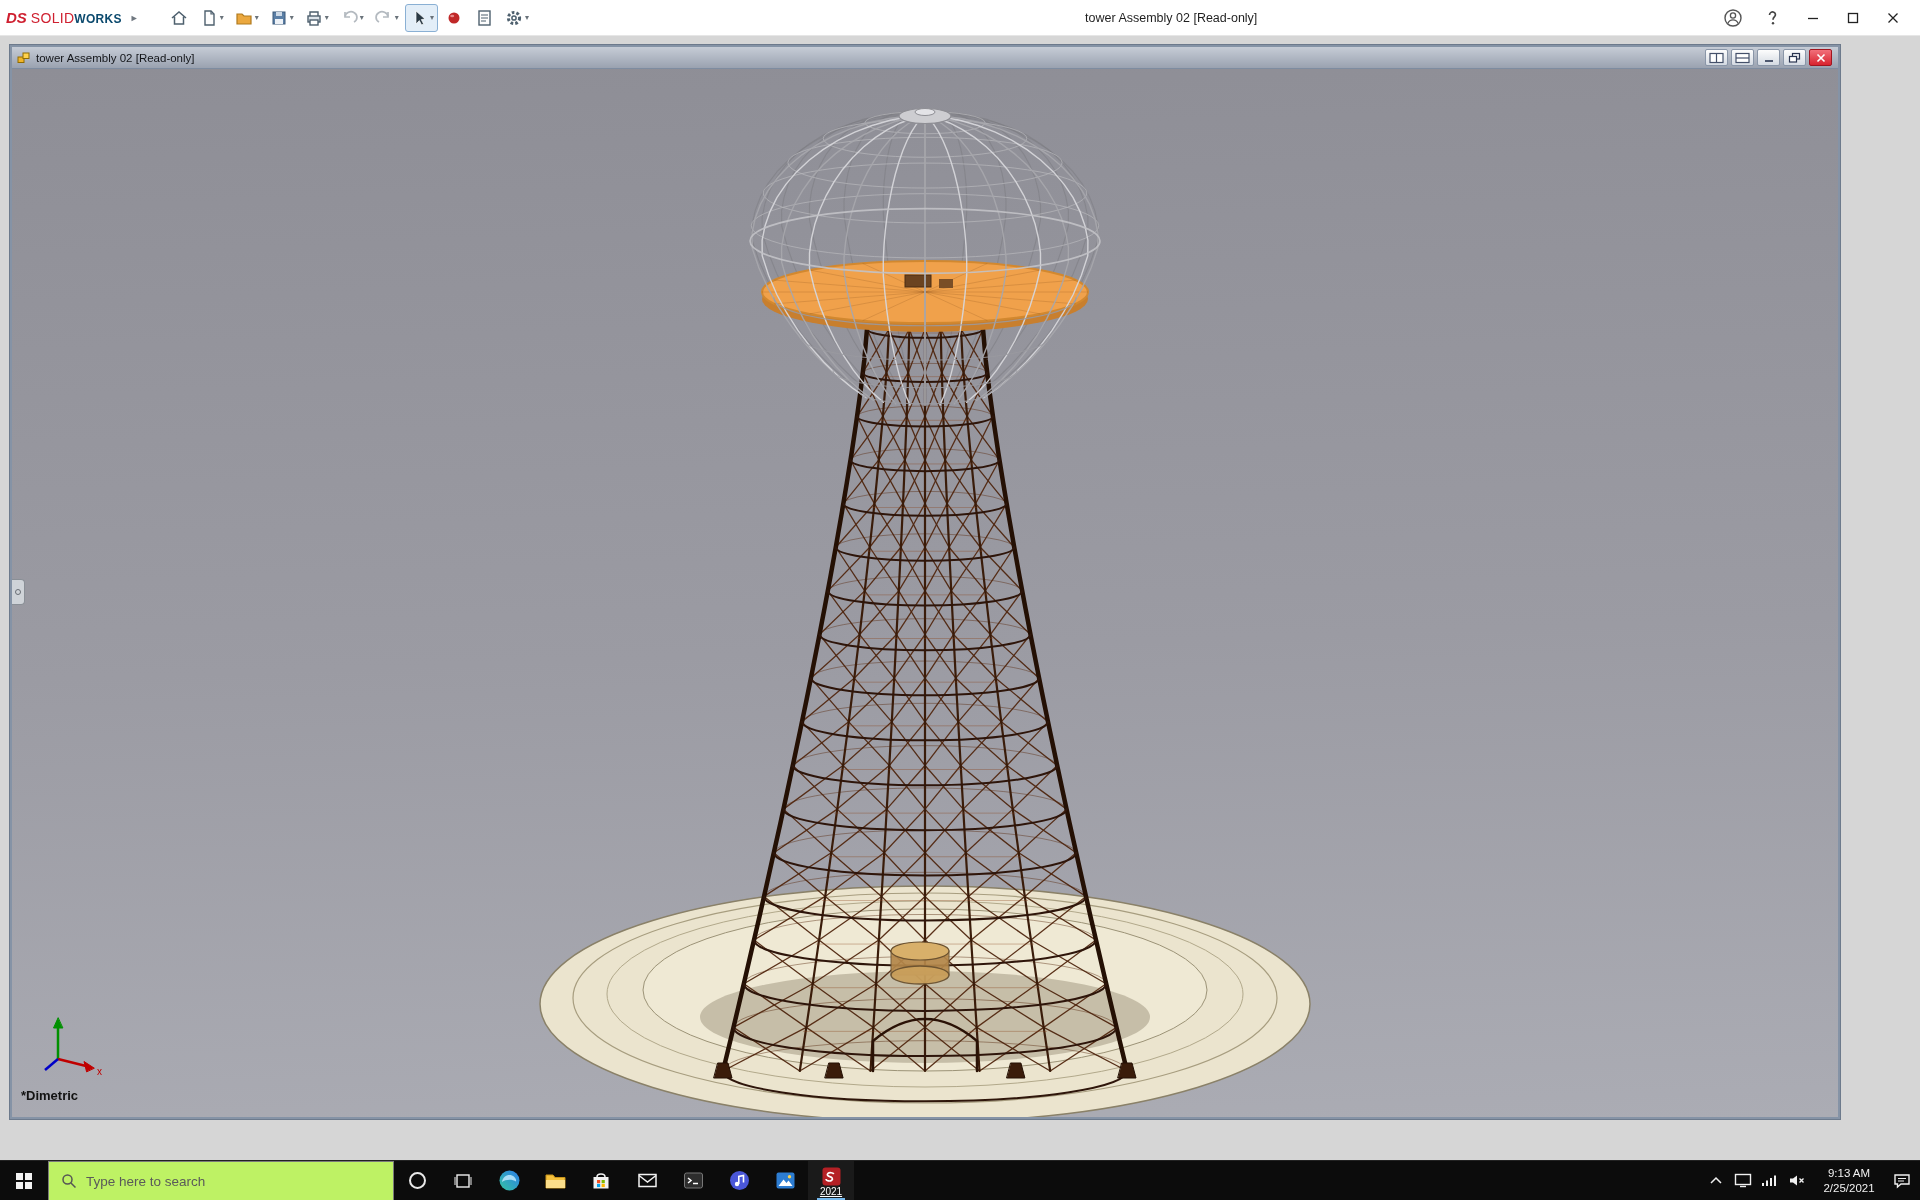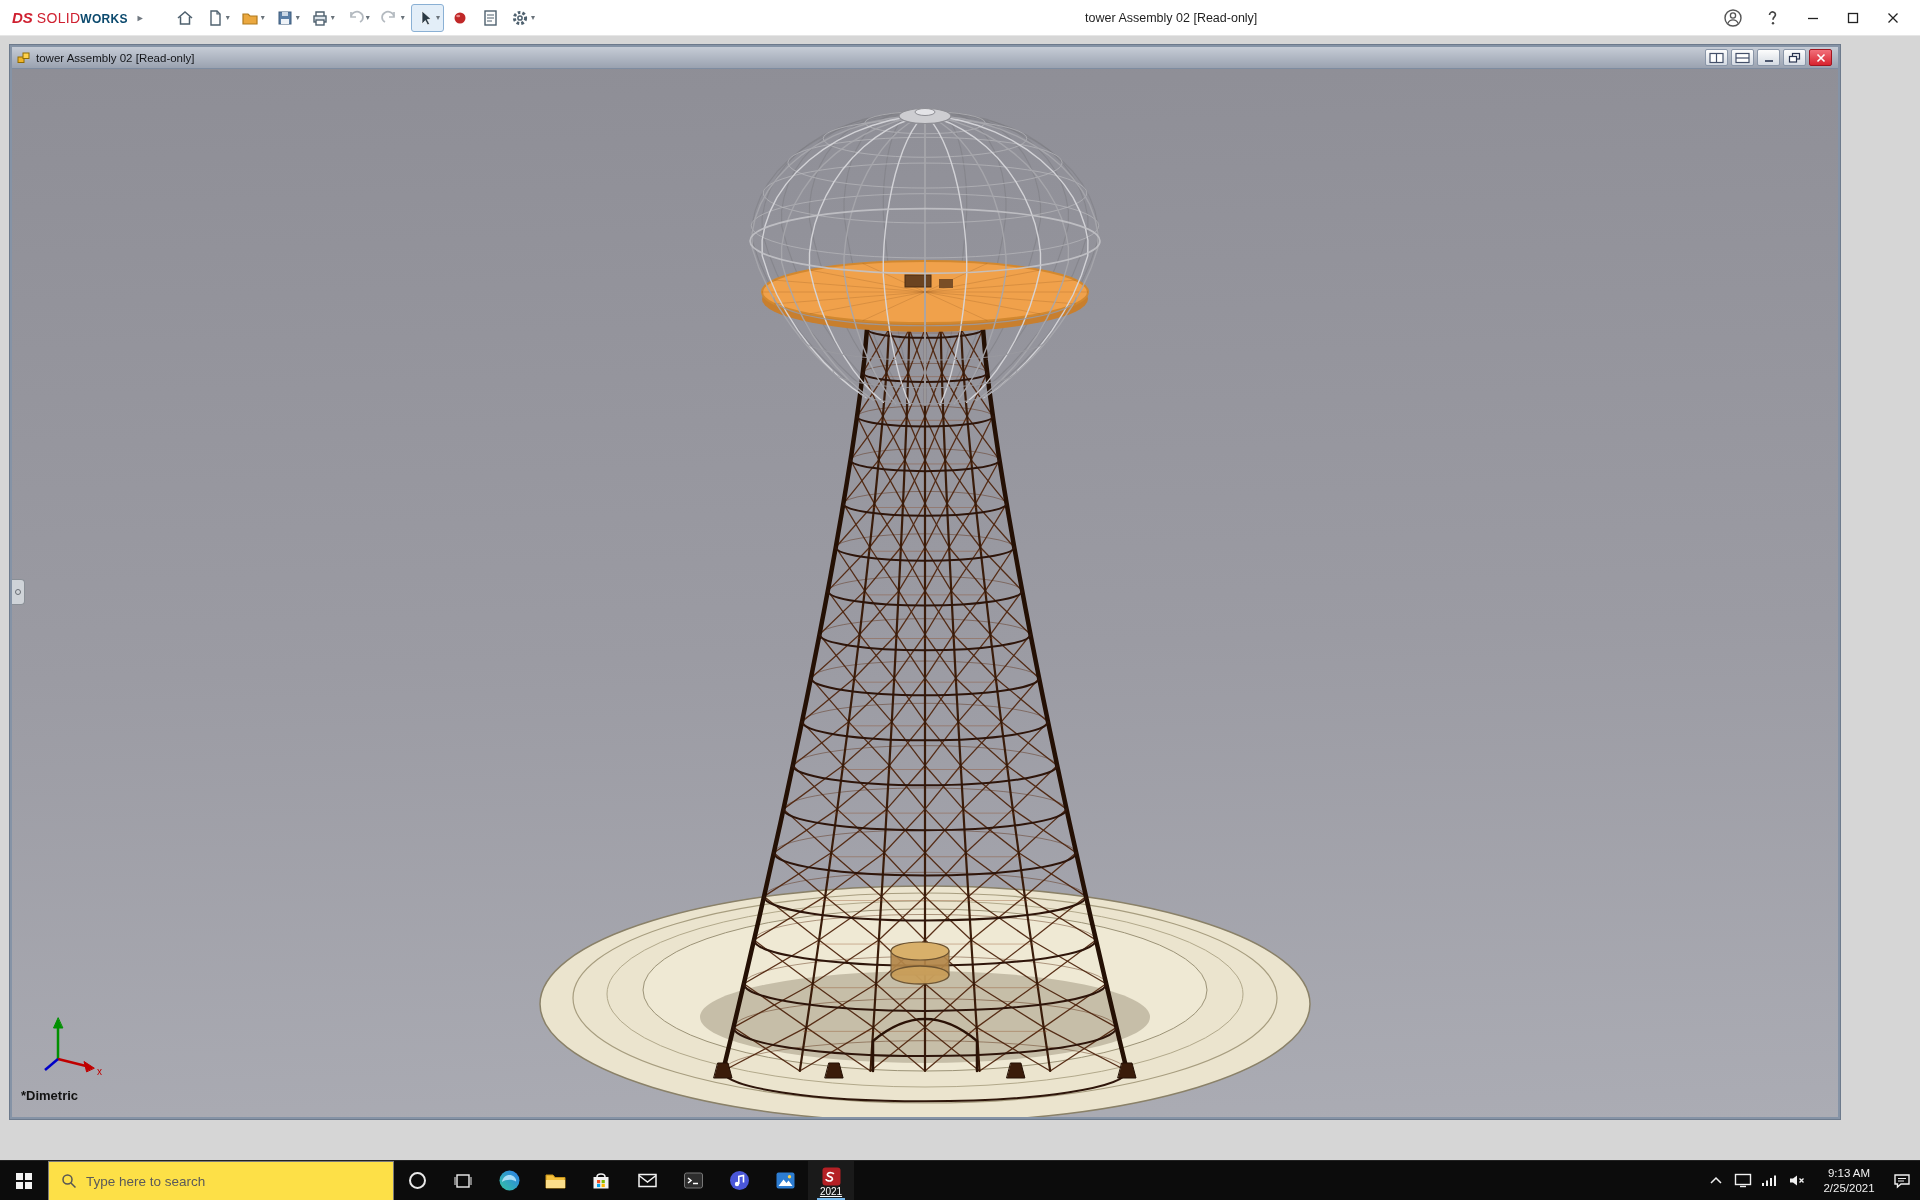--- a/index.html
+++ b/index.html
@@ -2,21 +2,21 @@
 <html><head>
 <meta charset="utf-8">
 <style>
   * { margin:0; padding:0; box-sizing:border-box; }
   html,body { width:1920px; height:1200px; overflow:hidden; background:#d6d6d6;
               font-family:"Liberation Sans", sans-serif; }
   #screen { position:relative; width:1920px; height:1200px; background:#d6d6d6; }
 
   
   #titlebar { position:absolute; top:0; left:0; width:100%; height:36px; background:#ffffff;
-              border-bottom:1px solid #e6e6e6; display:flex; align-items:center; padding-left:12px; }
+              border-bottom:1px solid #e6e6e6; display:flex; align-items:center; padding-left:6px; }
   .logo { display:flex; align-items:baseline; cursor:default; }
   .logo .mark { color:#cf2030; font-weight:bold; font-style:italic; font-size:15px; margin-right:4px; }
   .logo .b1 { color:#cf2030; font-weight:normal; font-size:14px; letter-spacing:.3px; }
   .logo .b2 { color:#0c4a6e; font-weight:bold; font-size:12px; letter-spacing:.3px; }
   .flyout { color:#707880; font-size:9px; margin:0 10px 0 8px; }
   .toolbar { display:flex; align-items:center; gap:2px; margin-left:16px; }
   .tbtn { height:28px; display:flex; align-items:center; padding:0 3px; border-radius:3px; border:1px solid transparent; }
   .tbtn.active { border:1px solid #8ab0d4; background:#e3eef8; }
   .caret { font-size:8px; color:#6a737b; margin-left:1px; }
   .tico { width:20px; height:20px; display:block; }
@@ -45,21 +45,21 @@
               display:flex; align-items:center; justify-content:center; }
   #left-tab .dot { width:6px; height:6px; border:1px solid #6a6f76; border-radius:50%; }
 
   
   #taskbar { position:absolute; left:0; right:0; bottom:0; height:40px; background:#0c0c0c;
              border-top:1px solid #222; display:flex; align-items:stretch; color:#f0f0f0; }
   .tb-cell { display:flex; align-items:center; justify-content:center; }
   .tb-start { width:48px; }
   .winlogo { display:grid; grid-template-columns:7px 7px; grid-template-rows:7px 7px; gap:2px; }
   .winlogo div { background:#f2f2f2; }
-  .tb-search { width:346px; height:40px; background:#fde047; border:1px solid #7a7a7a; display:flex;
+  .tb-search { width:346px; height:40px; background:#bef264; border:1px solid #7a7a7a; display:flex;
                align-items:center; padding-left:12px; gap:9px; }
   .tb-search span { color:#5a5a5a; font-size:13.5px; }
   .tb-icon { width:46px; position:relative; display:flex; flex-direction:column; align-items:center; justify-content:center; }
   .tb-icon.running { background:rgba(255,255,255,.06); }
   .tb-icon.running::after { content:""; position:absolute; bottom:0; left:9px; right:9px; height:2px; background:#76b9ed; }
   .cortana { width:17px; height:17px; border:2px solid #e9e9e9; border-radius:50%; }
   .sw-badge { font-size:10px; color:#ffffff; line-height:8px; margin-top:1px;text-decoration:underline; }
   .tb-spacer { flex:1; }
   .tray { display:flex; align-items:center; }
   .tray .tb-cell { width:27px; height:40px; }

